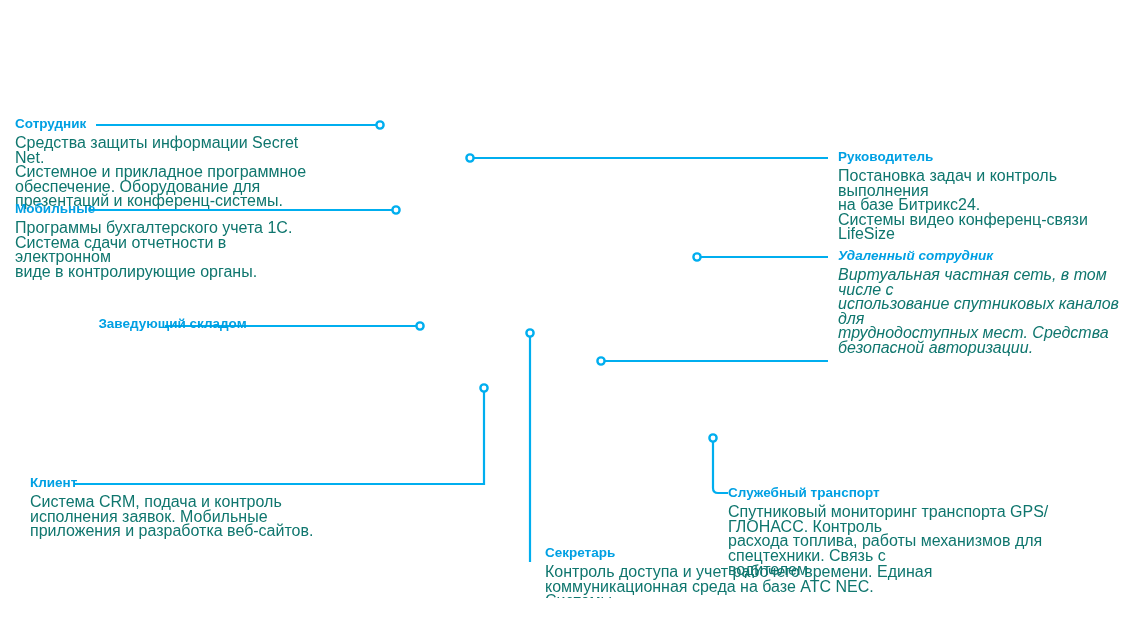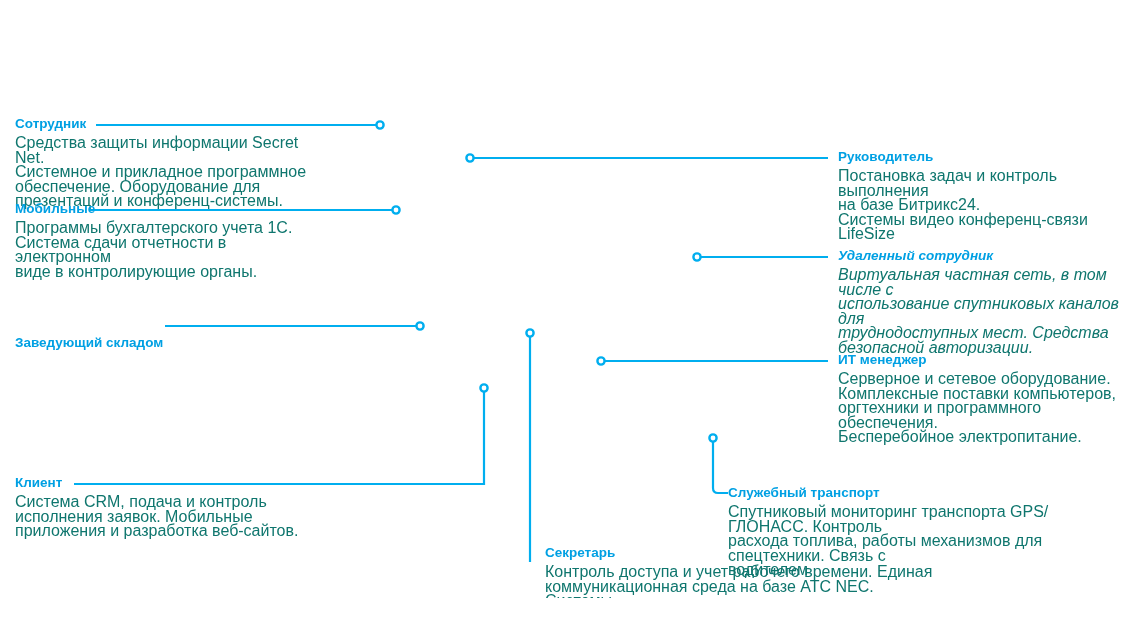--- a/index.html
+++ b/index.html
@@ -97,25 +97,25 @@
 презентаций и конференц-системы.</p>
   </div>
 
   <div class="node left" style="left:15px; top:201px; width:300px;">
     <p class="node-title">Мобильные</p>
     <p class="node-desc">Программы бухгалтерского учета 1С.
 Система сдачи отчетности в электронном
 виде в контролирующие органы.</p>
   </div>
 
-  <div class="node left" style="left:15px; top:335px; width:315px;">
+  <div class="node left" style="left:15px; top:316px; width:315px;text-align:center;">
     <p class="node-title">Заведующий складом</p>
   </div>
 
-  <div class="node left" style="left:15px; top:475px; width:300px;">
+  <div class="node left" style="left:30px; top:475px; width:300px;">
     <p class="node-title">Клиент</p>
     <p class="node-desc">Система CRM, подача и контроль
 исполнения заявок. Мобильные
 приложения и разработка веб-сайтов.</p>
   </div>
 
   <div class="node right" style="left:838px; top:149px; width:292px;">
     <p class="node-title">Руководитель</p>
     <p class="node-desc">Постановка задач и контроль выполнения
 на базе Битрикс24.
@@ -123,27 +123,20 @@
   </div>
 
   <div class="node right" style="left:838px; top:248px; width:292px;font-style:italic;">
     <p class="node-title">Удаленный сотрудник</p>
     <p class="node-desc">Виртуальная частная сеть, в том числе с
 использование спутниковых каналов для
 труднодоступных мест. Средства
 безопасной авторизации.</p>
   </div>
 
-  <div class="node right" style="left:838px; top:352px; width:295px;">
-    <p class="node-title">ИТ менеджер</p>
-    <p class="node-desc">Серверное и сетевое оборудование.
-Комплексные поставки компьютеров,
-оргтехники и программного обеспечения.
-Бесперебойное электропитание.</p>
-  </div>
 
   <div class="node right" style="left:728px; top:485px; width:400px;">
     <p class="node-title">Служебный транспорт</p>
     <p class="node-desc">Спутниковый мониторинг транспорта GPS/ГЛОНАСС. Контроль
 расхода топлива, работы механизмов для спецтехники. Связь с
 водителем</p>
   </div>
 
   <div class="node right" style="left:545px; top:545px; width:400px;">
     <p class="node-title">Секретарь</p>

